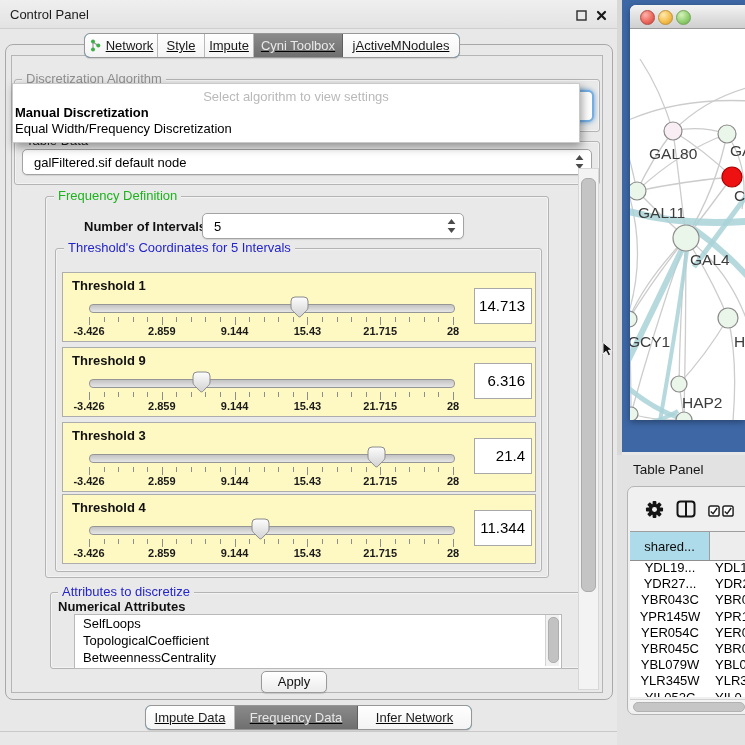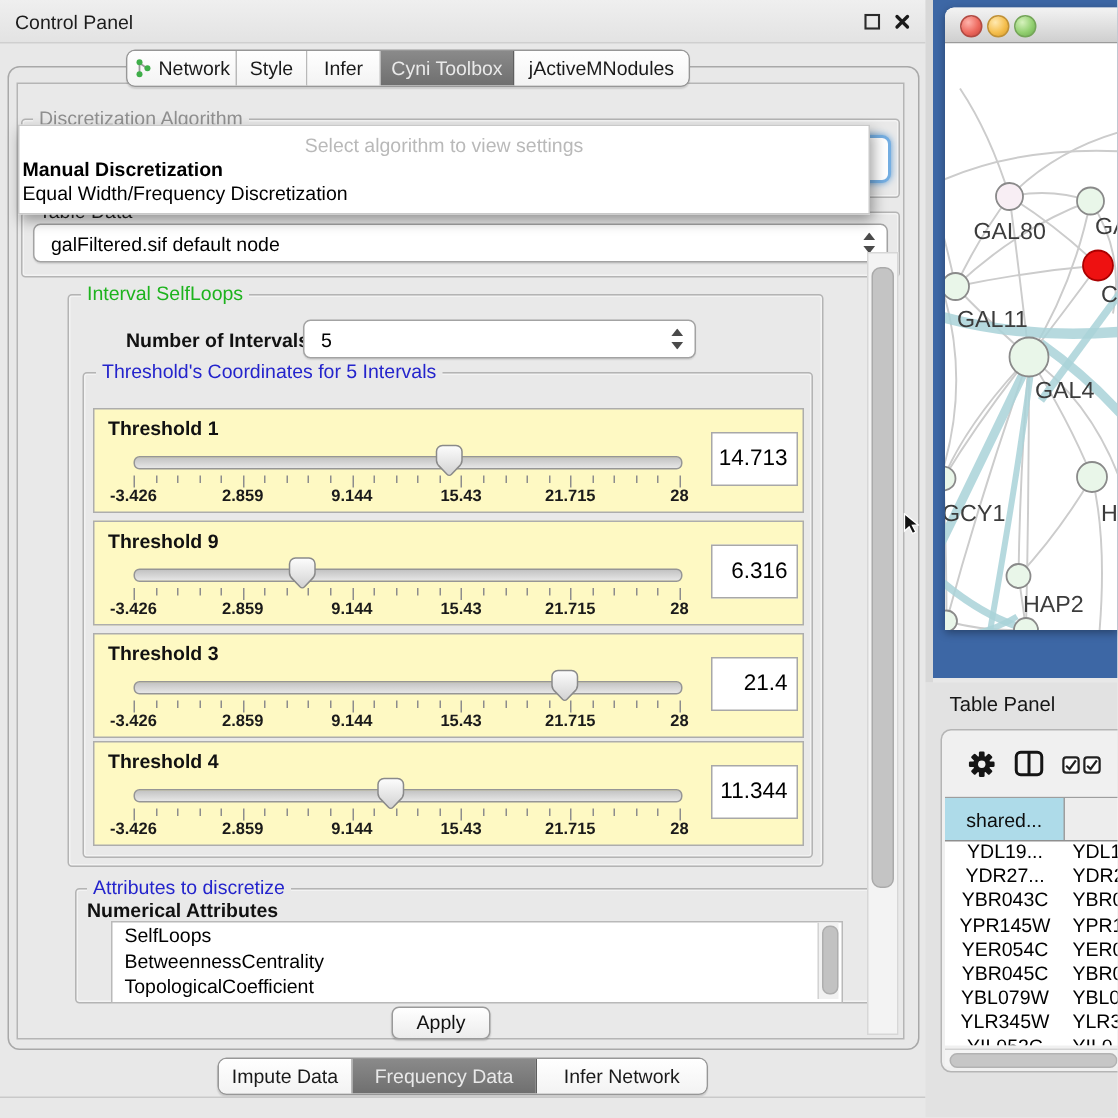--- a/index.html
+++ b/index.html
@@ -10,22 +10,22 @@
   #control-panel{left:0;top:0;width:617px;height:745px;background:#e8e8e8;}
   #cp-titlebar{left:0;top:0;width:617px;height:28px;background:linear-gradient(#efefef,#e3e3e3);
                border-bottom:1px solid #cfcfcf;}
   #cp-title{left:10px;top:7px;font-size:13px;color:#1c1c1c;}
   .winbtn{top:8px;width:13px;height:13px;cursor:default;}
   #float-btn{left:575px;}
   #close-btn{left:595px;}
   #cp-outer{left:5px;top:44px;width:606px;height:654px;border:1px solid #a8a8a8;border-radius:8px;}
   #cp-viewport{left:11px;top:55px;width:590px;height:636px;border:1px solid #b5b5b5;background:#e9e9e9;}
   
-  .seg-bar{height:23px;display:flex;border:1px solid #979797;border-radius:6px;background:#ffffff;
-           overflow:hidden;box-shadow:0 1px 1px rgba(0,0,0,.12);}
+  .seg-bar{height:23px;display:flex;border:1px solid #979797;border-radius:6px;background:#0369a1;
+           overflow:hidden;box-shadow:0 1px 1px rgba(0,0,0,.12);text-decoration:underline;}
   .seg{display:flex;align-items:center;justify-content:center;font-size:13px;color:#1a1a1a;
        border-right:1px solid #b9b9b9;background:linear-gradient(#ffffff,#f3f3f3);white-space:nowrap;}
   .seg:last-child{border-right:none;}
   .seg.sel{background:linear-gradient(#8a8a8a,#6f6f6f);color:#e9e9e9;border-right-color:#5f5f5f;}
   #top-tabs{left:84px;top:33px;}
   #bottom-tabs{left:145px;top:705px;}
   
   .grp{border:1px solid #b4b4b4;border-radius:3px;box-shadow:inset 0 0 0 1px rgba(255,255,255,.45);}
   .grp-label{position:absolute;background:#e9e9e9;padding:0 4px;font-size:13px;line-height:14px;}
   .lbl-gray{color:#8f8f8f;}
@@ -126,21 +126,21 @@
             <circle cx="4" cy="3.5" r="2" fill="#3fae49"></circle>
             <circle cx="4" cy="11.5" r="2" fill="#3fae49"></circle>
             <circle cx="9.3" cy="7.5" r="2" fill="#3fae49"></circle>
           </svg></span>
         <span>Network</span>
       </div>
       <div class="seg" style="width: 46px;">
         <span>Style</span>
       </div>
       <div class="seg" style="width: 48px;">
-        <span>Infer</span>
+        <span>Impute</span>
       </div>
       <div class="seg sel" style="width: 88px;">
         <span>Cyni Toolbox</span>
       </div>
       <div class="seg" style="width: 116px;">
         <span>jActiveMNodules</span>
       </div>
     </div>
 
   <div class="abs grp" style="left:14px;top:79px;width:584px;height:51px;"></div>
@@ -157,21 +157,21 @@
   <span class="grp-label lbl-dark" style="left:22px;top:134px;">Table Data</span>
   <div class="abs combo" style="left:22px;top:149px;width:568px;height:24px;">
     <span class="cv">galFiltered.sif default node</span>
     <svg class="stepper" viewBox="0 0 9 14">
         <path d="M4.5,0 L8.4,5 H0.6 Z" fill="#4a4a4a"></path>
         <path d="M4.5,14 L8.4,9 H0.6 Z" fill="#4a4a4a"></path>
       </svg>
   </div>
 
   <div class="abs grp" style="left:45px;top:196px;width:502px;height:380px;"></div>
-  <span class="grp-label lbl-green" style="left:54px;top:189px;">Interval SelfLoops</span>
+  <span class="grp-label lbl-green" style="left:54px;top:189px;">Frequency Definition</span>
 
   <span class="abs" style="left:84px;top:219px;font-size:13px;font-weight:bold;color:#111;">Number of Intervals</span>
   <div class="abs combo" style="left:202px;top:213px;width:260px;height:24px;">
     <span class="cv">5</span>
     <svg class="stepper" viewBox="0 0 9 14">
         <path d="M4.5,0 L8.4,5 H0.6 Z" fill="#4a4a4a"></path>
         <path d="M4.5,14 L8.4,9 H0.6 Z" fill="#4a4a4a"></path>
       </svg>
   </div>
 
@@ -362,22 +362,22 @@
           </svg></div>
         <div class="th-val">11.344</div>
       </div>
     </div>
 
   <div class="abs grp" style="left:50px;top:592px;width:543px;height:75px;"></div>
   <span class="grp-label lbl-blue" style="left:58px;top:585px;">Attributes to discretize</span>
   <span class="abs" style="left:58px;top:599px;font-size:13px;font-weight:bold;color:#111;z-index:2;">Numerical Attributes</span>
   <div id="attr-list" class="abs">
       <div class="attr-item">SelfLoops</div>
+      <div class="attr-item">TopologicalCoefficient</div>
       <div class="attr-item">BetweennessCentrality</div>
-      <div class="attr-item">TopologicalCoefficient</div>
     </div>
   <div id="attr-sb" class="abs">
       <div class="thumb"></div>
     </div>
 
   <div id="apply-btn" class="abs">Apply</div>
 
   <div id="cp-sb-track" class="abs"></div>
   <div id="cp-sb-thumb" class="abs"></div>
 

